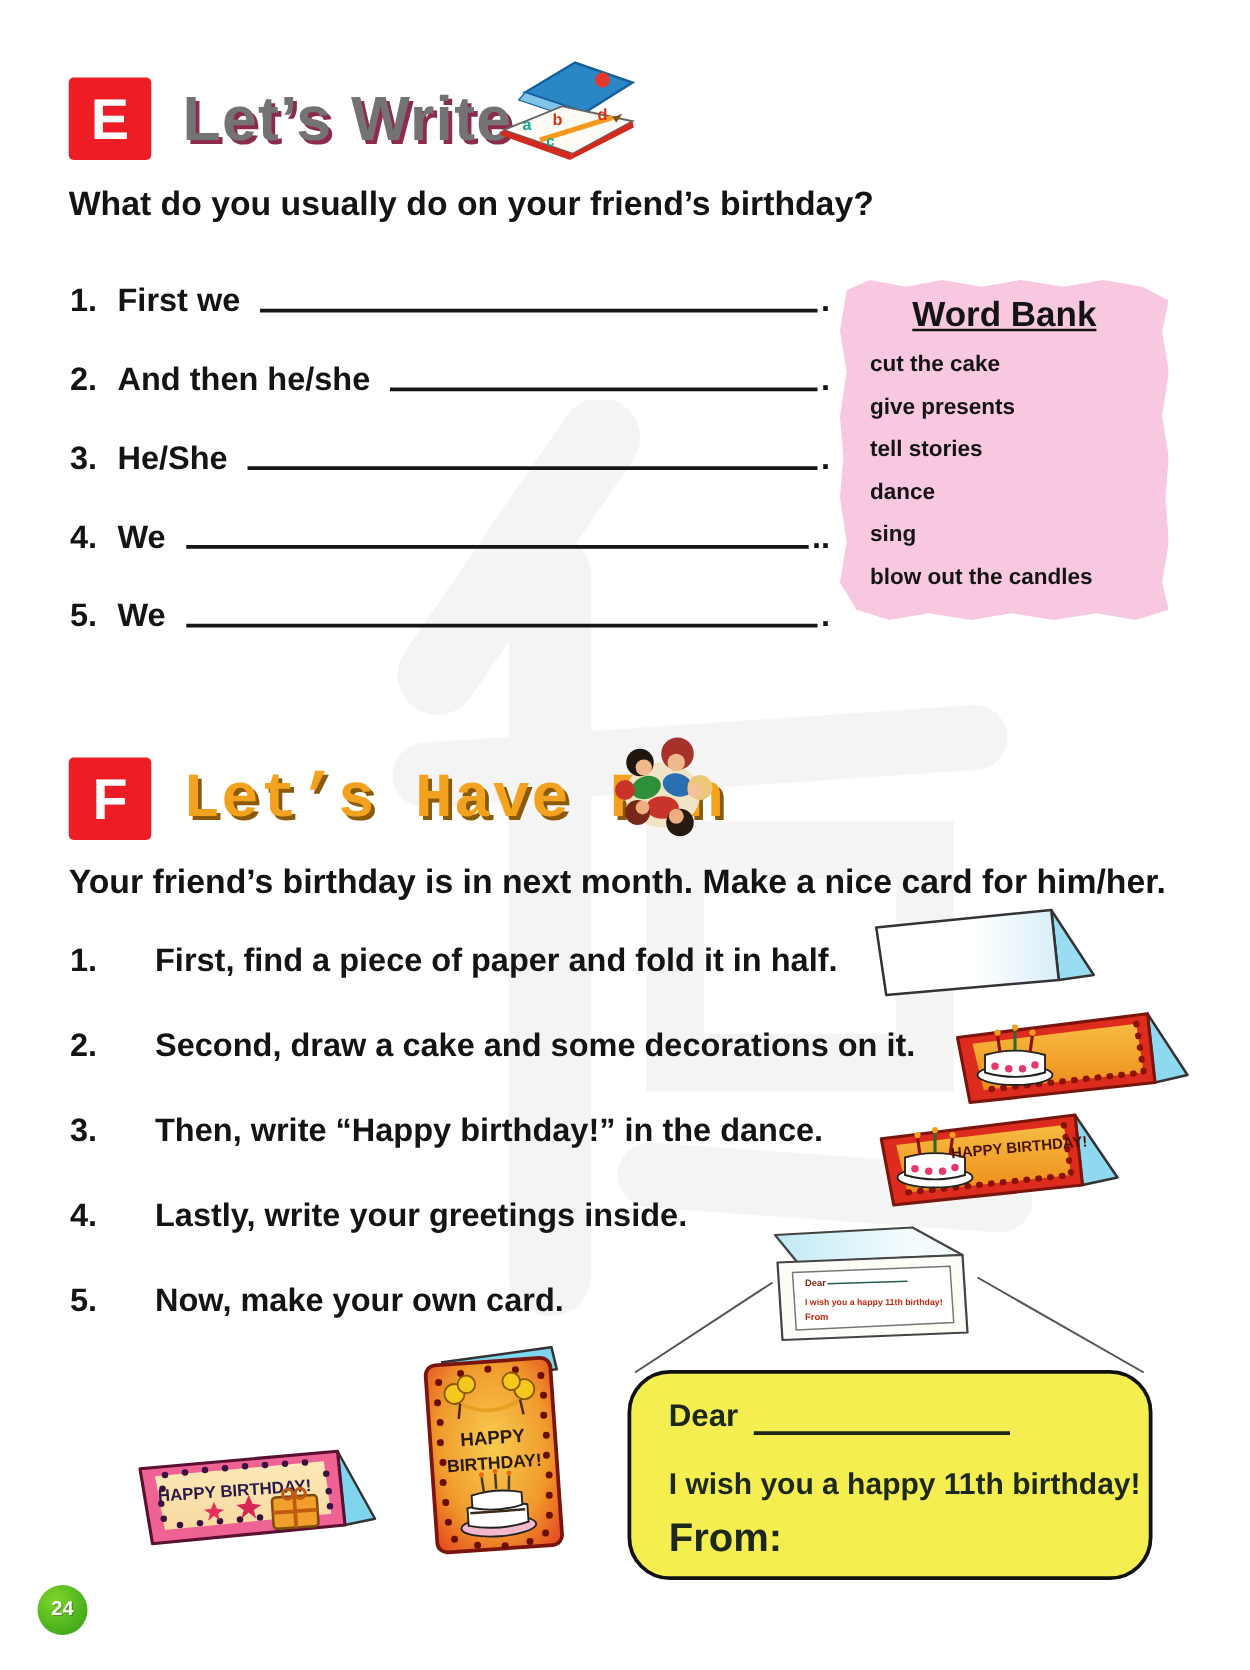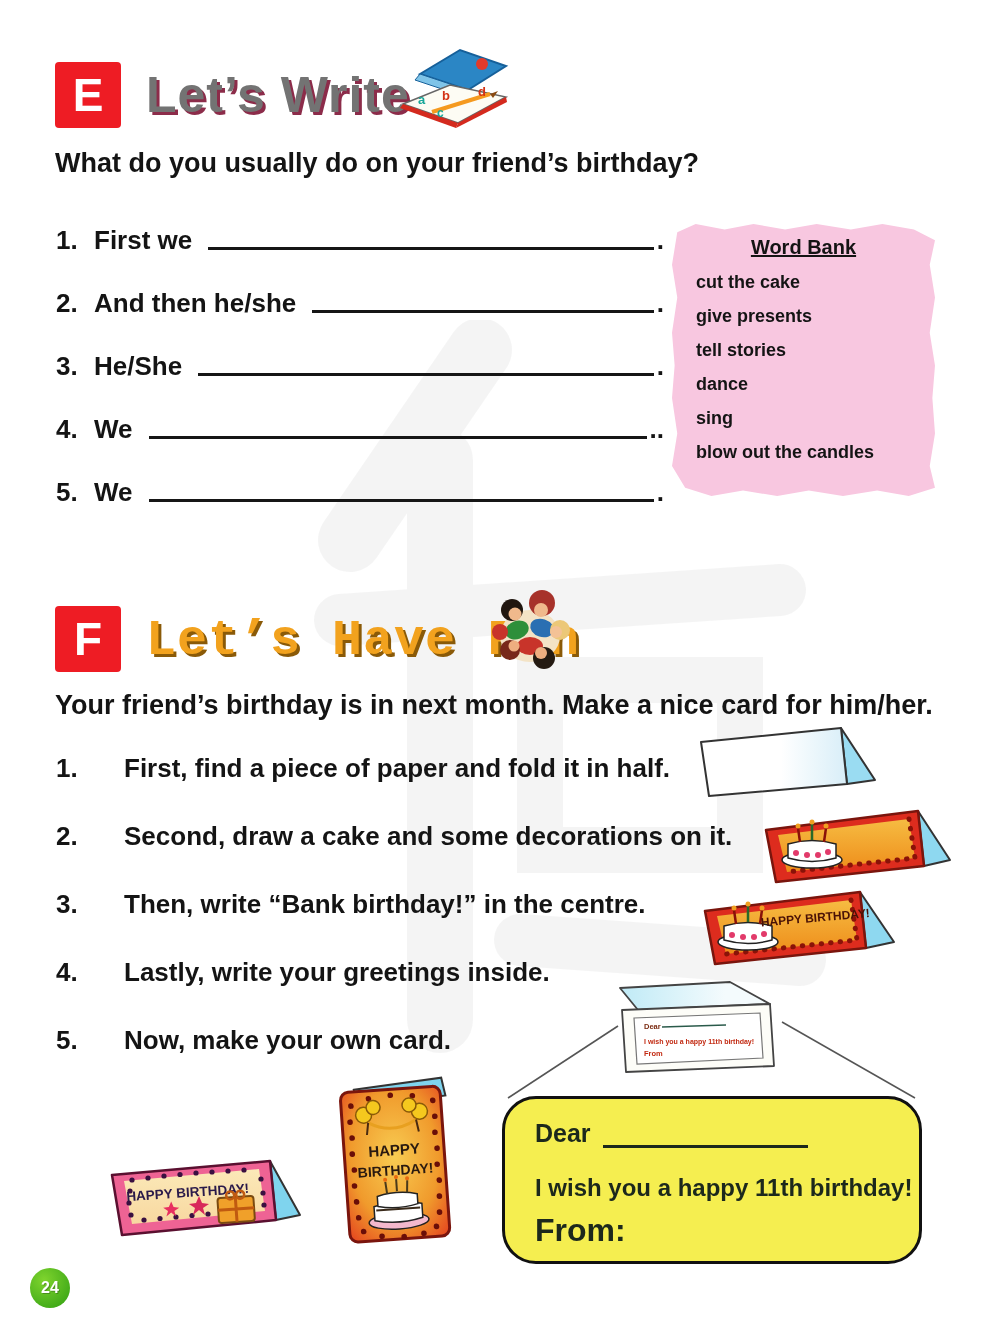--- a/index.html
+++ b/index.html
@@ -42,21 +42,21 @@
   .e-prefix { margin-right:10px; white-space:nowrap; }
   .e-line { flex:1; border-bottom:3px solid #161616; margin:0 3px 6px 6px; }
   .e-end { flex:none; }
 
   
   .word-bank {
     position:absolute; left:672px; top:224px; width:263px; height:272px;
     background:#f8c7e0; padding:12px 10px 10px 24px;
     clip-path:polygon(2% 3%,9% 0%,20% 2%,31% 0%,43% 2%,55% 0%,68% 2%,80% 0%,92% 2%,100% 6%,98% 15%,100% 27%,98% 40%,100% 52%,99% 64%,100% 77%,98% 89%,100% 97%,90% 100%,78% 98%,65% 100%,52% 98%,40% 100%,27% 98%,15% 100%,5% 97%,0% 89%,2% 77%,0% 64%,1% 52%,0% 40%,2% 27%,0% 15%);
   }
-  .wb-title { text-align:center; font-size:20px; font-weight:bold; text-decoration:underline; margin-bottom:6px; margin-right:14px; }
+  .wb-title { text-align:center; font-size:28px; font-weight:bold; text-decoration:underline; margin-bottom:6px; margin-right:14px; }
   .wb-word { font-size:18px; font-weight:bold; line-height:34px; white-space:nowrap; }
 
   
   .f-list { position:absolute; left:56px; top:752px; width:680px; }
   .f-row { display:flex; font-size:26px; font-weight:bold; margin-bottom:36px; height:32px; align-items:flex-end; }
   .f-num { width:40px; flex:none; }
   .f-text { white-space:nowrap;margin-left:28px; }
 
   
   .bubble {
@@ -185,21 +185,21 @@
     <div class="f-row">
       <span class="f-num">1.</span>
       <span class="f-text">First, find a piece of paper and fold it in half.</span>
     </div>
     <div class="f-row">
       <span class="f-num">2.</span>
       <span class="f-text">Second, draw a cake and some decorations on it.</span>
     </div>
     <div class="f-row">
       <span class="f-num">3.</span>
-      <span class="f-text">Then, write “Bank birthday!” in the centre.</span>
+      <span class="f-text">Then, write “Happy birthday!” in the dance.</span>
     </div>
     <div class="f-row">
       <span class="f-num">4.</span>
       <span class="f-text">Lastly, write your greetings inside.</span>
     </div>
     <div class="f-row">
       <span class="f-num">5.</span>
       <span class="f-text">Now, make your own card.</span>
     </div>
   </div>

